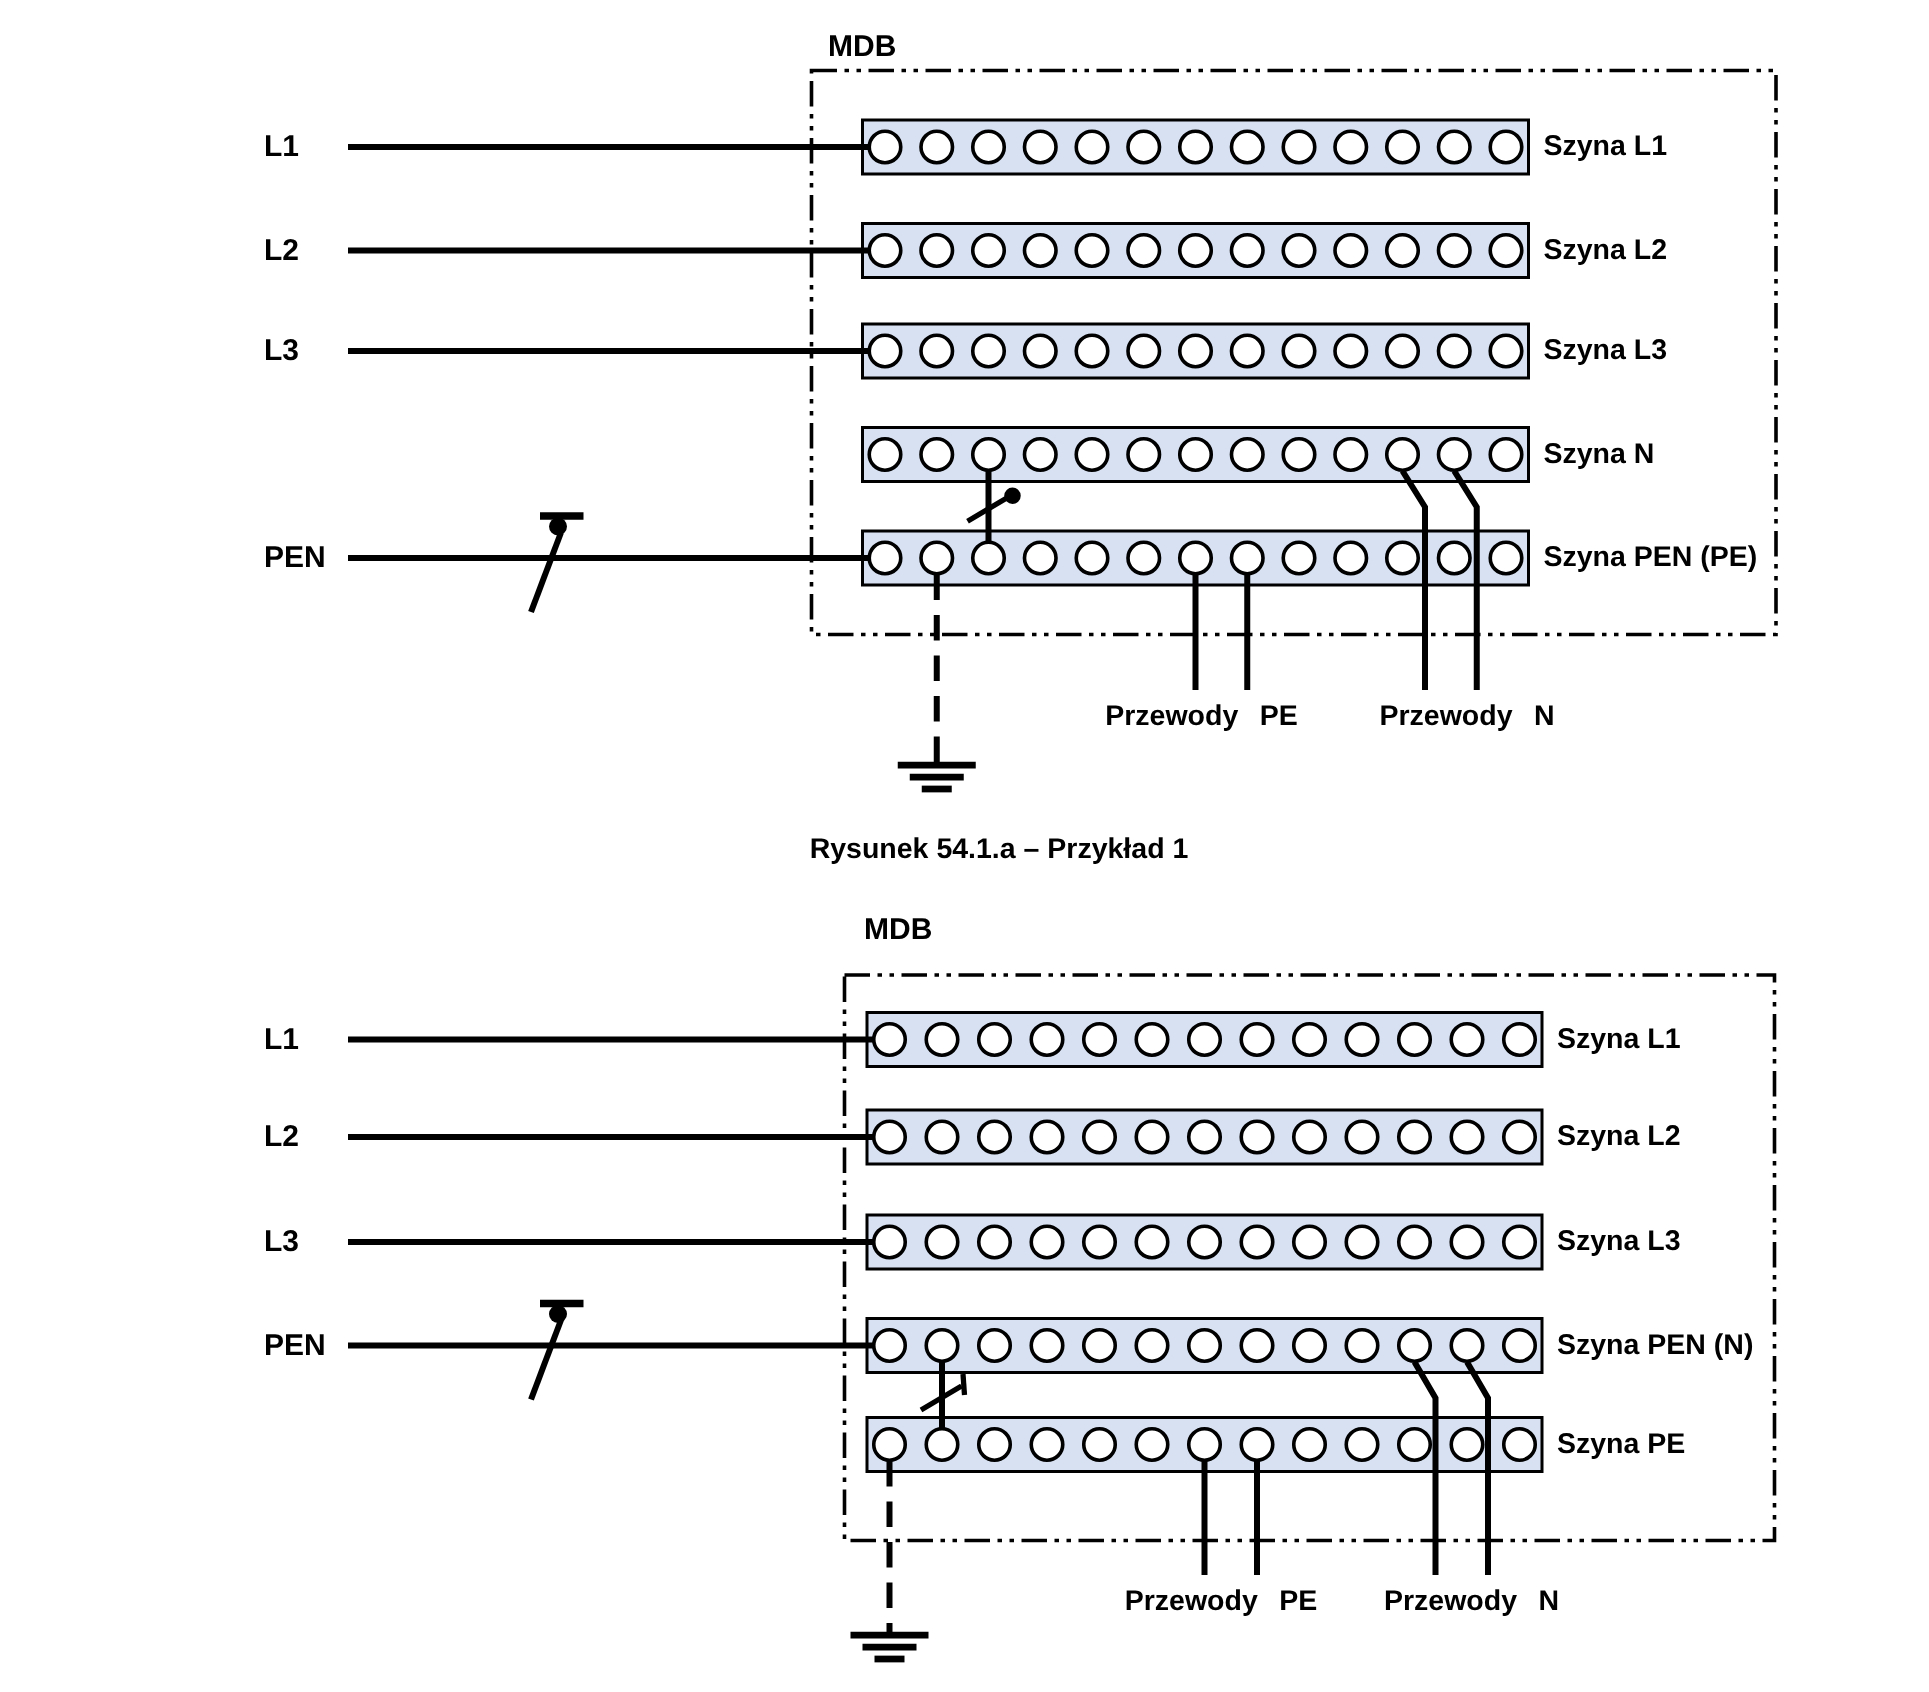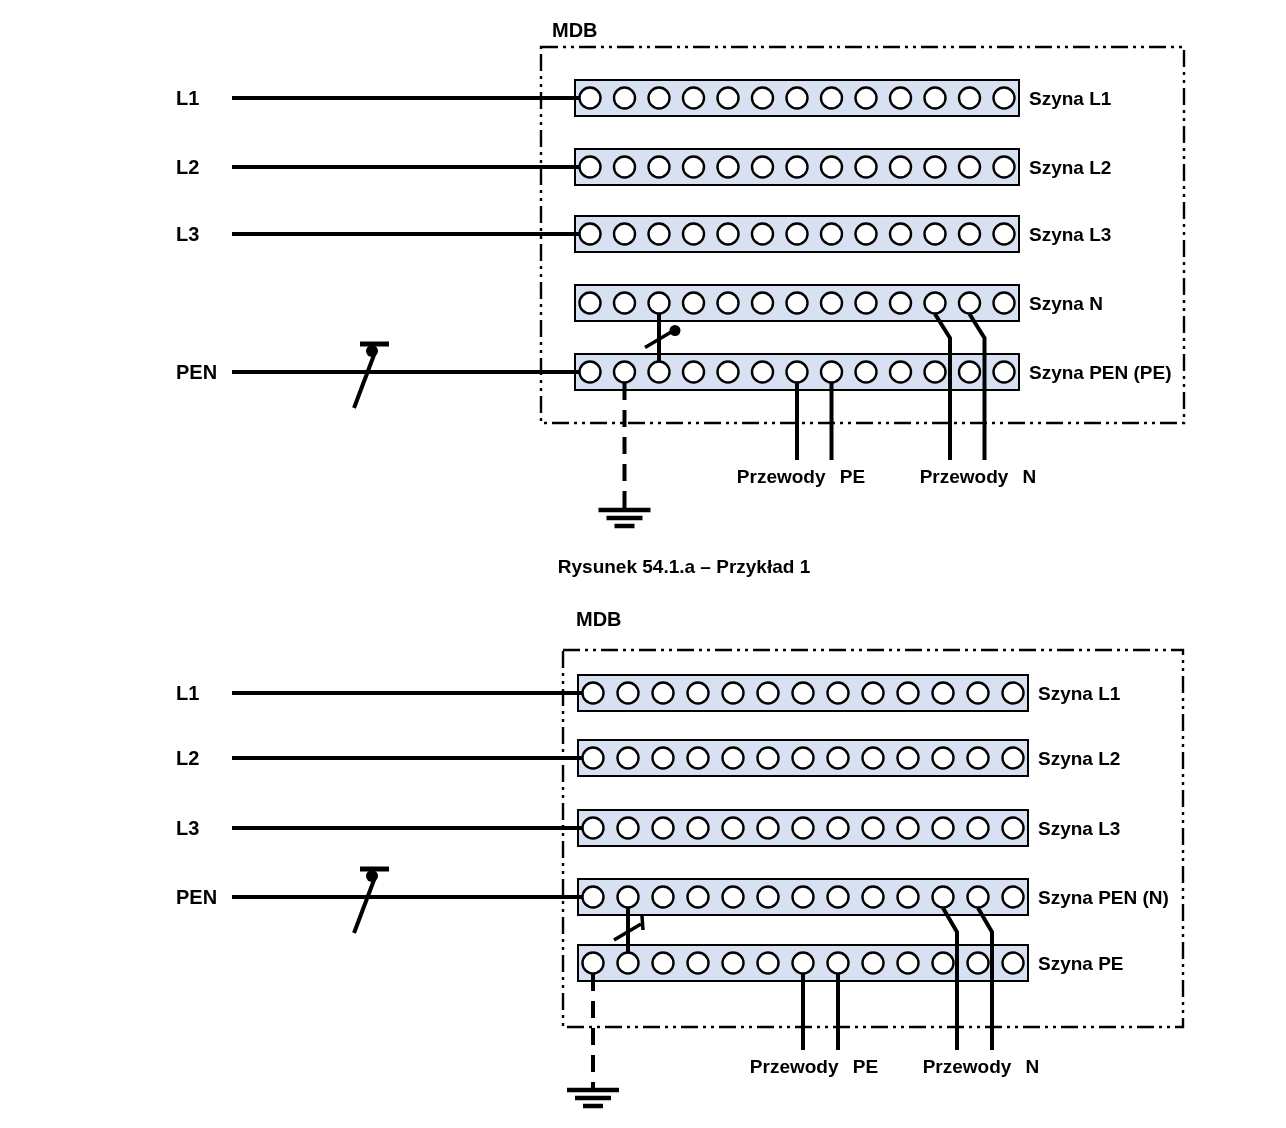--- a/index.html
+++ b/index.html
@@ -14,21 +14,21 @@
   }
   svg { position: absolute; left: 0; top: 0; }
   svg text {
     font-family: "Liberation Sans", "DejaVu Sans", sans-serif;
     font-weight: bold;
     fill: #000000;
   }
   svg text.cond { word-spacing: 9px; }
   .caption {
     position: absolute;
-    left: 348px;
+    left: 330px;
     top: 556px;
     width: 600px;
     text-align: center;
     font-size: 19px;
     font-weight: bold;
     color: #000000;
   }
 </style>
 </head>
 <body>

